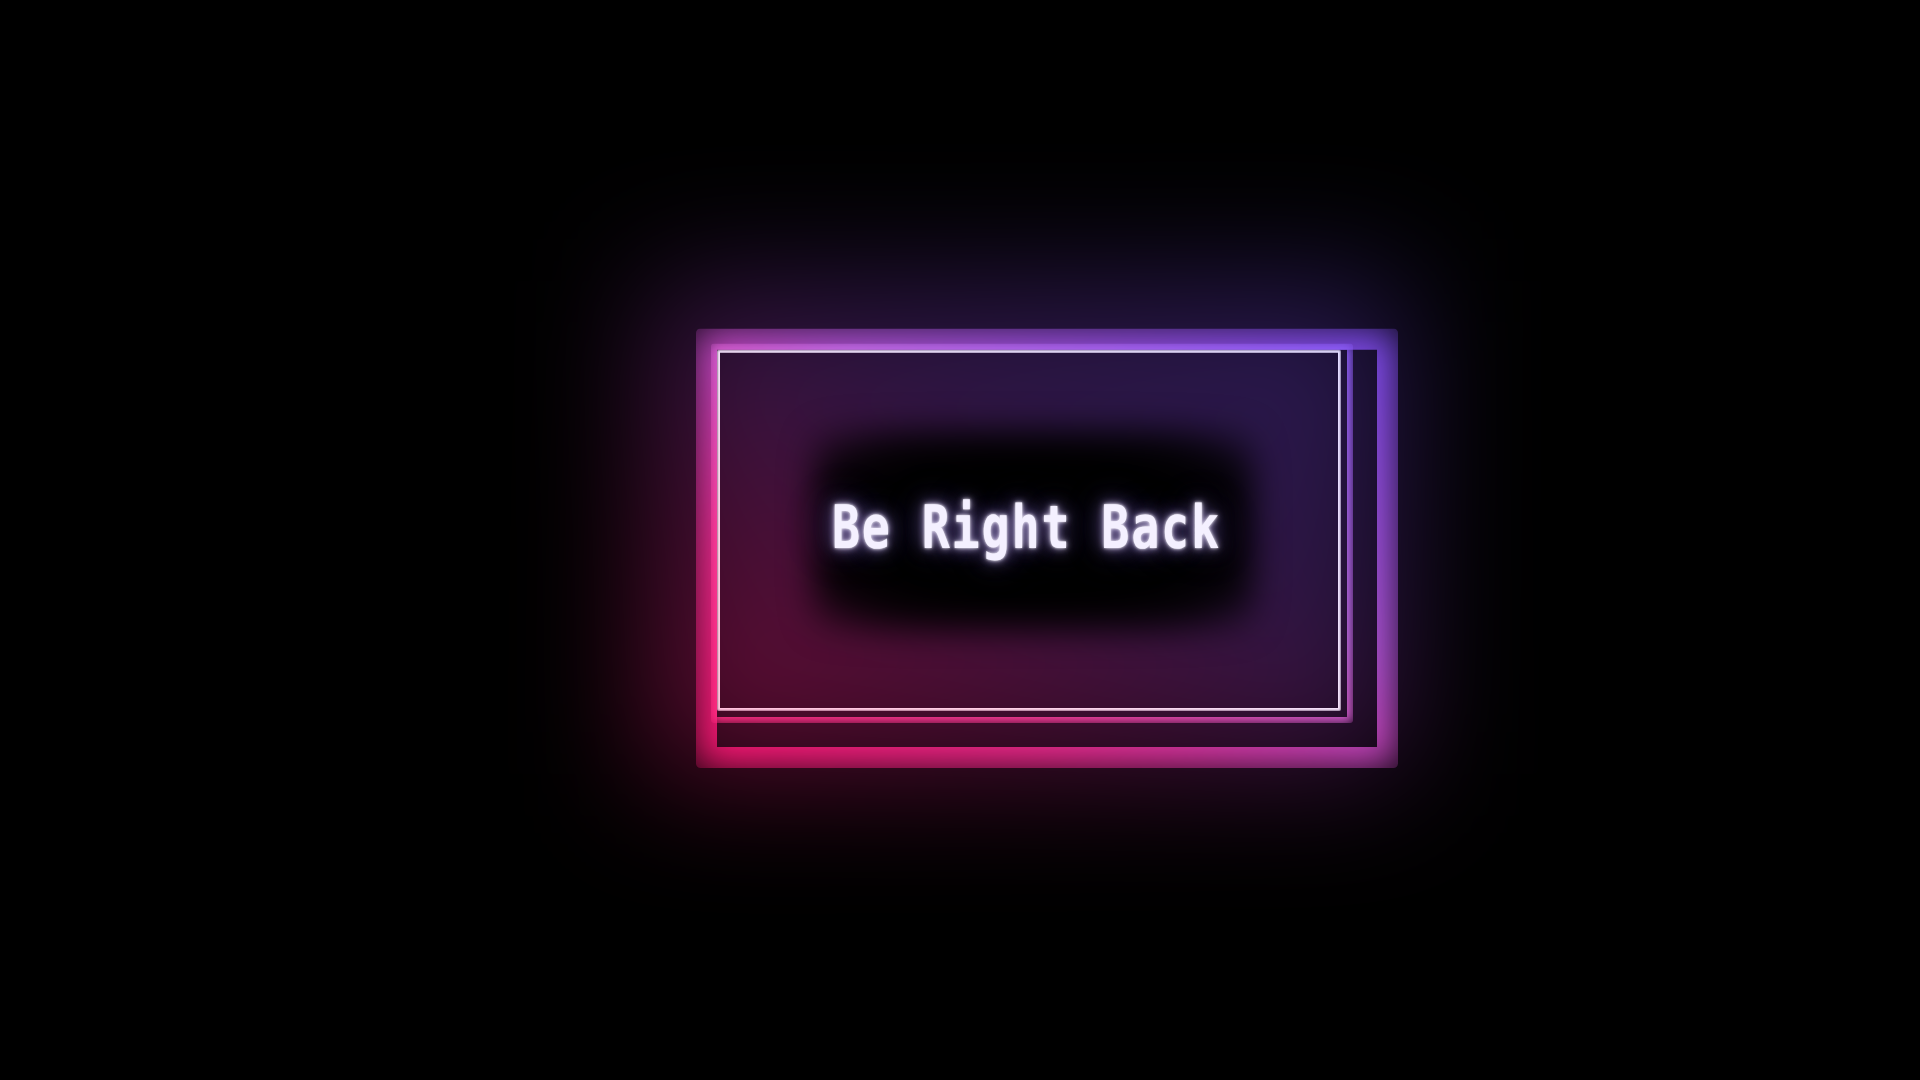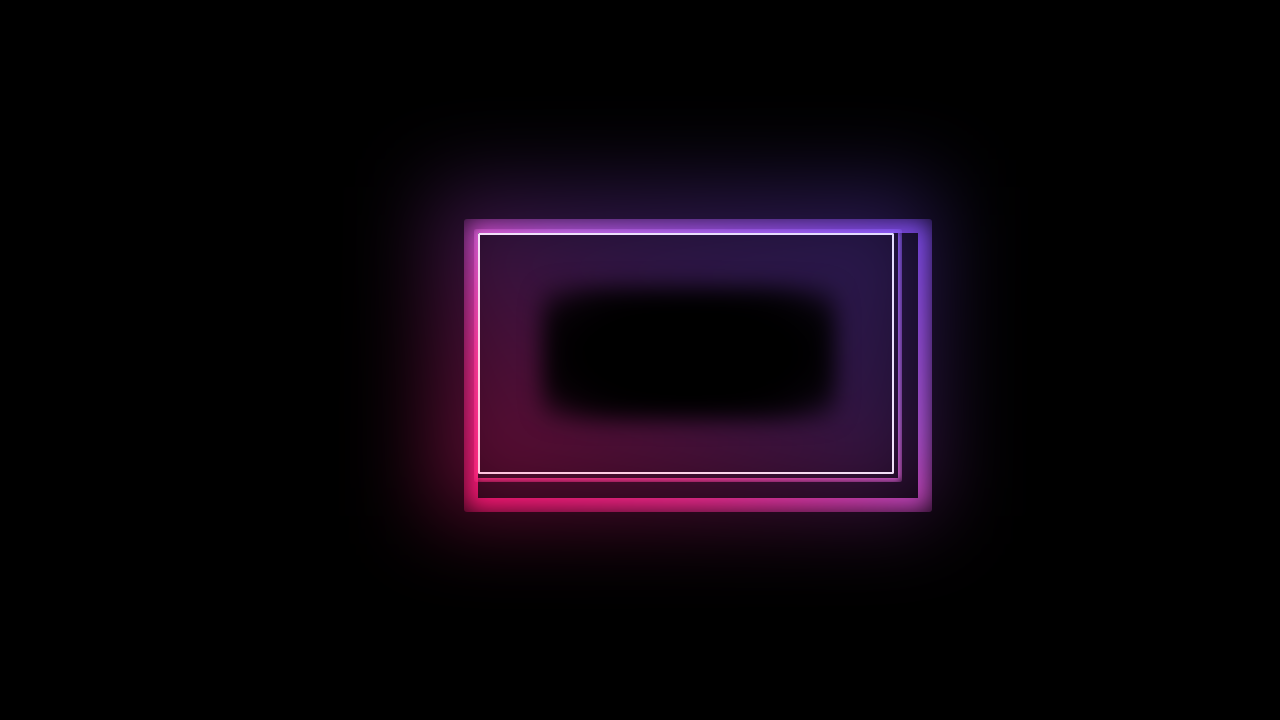--- a/index.html
+++ b/index.html
@@ -182,14 +182,17 @@
 
   <div id="neon-frame">
     <div class="frame-haze"></div>
     <div class="frame-halo"></div>
     <div class="frame-glow"></div>
     <div class="frame-core"></div>
   </div>
 
   <div id="inner-panel"></div>
 
+  <div id="headline-wrap">
+    <div id="headline">Be Right Back</div>
+  </div>
 
 </div>
 
 </body></html>

